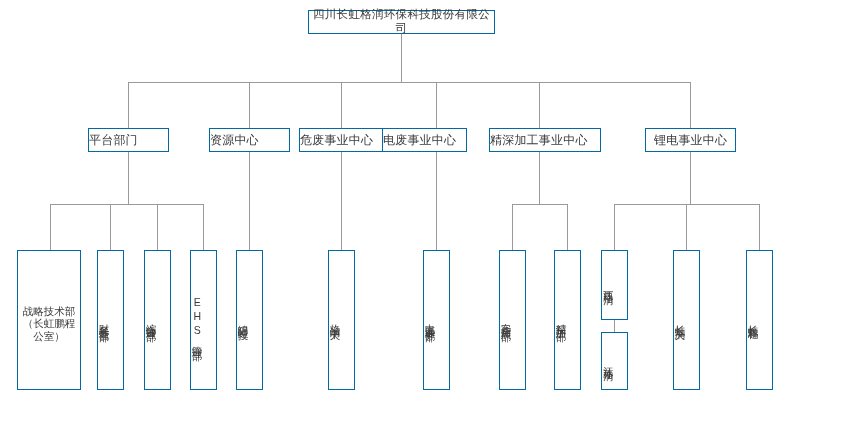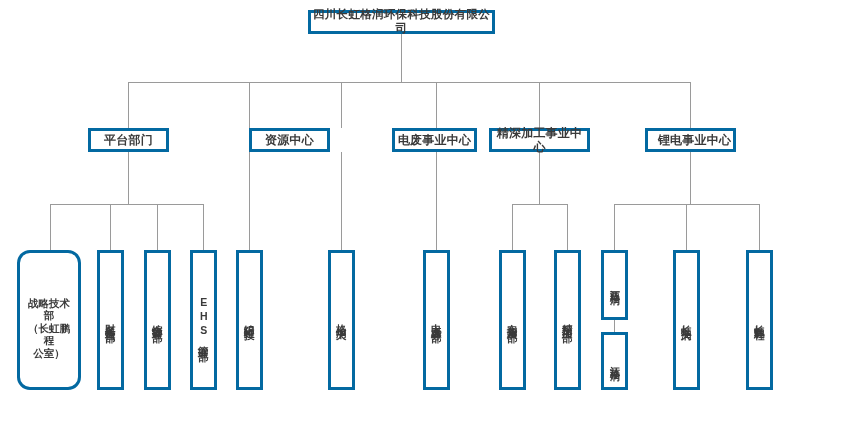--- a/index.html
+++ b/index.html
@@ -7,34 +7,33 @@
     width:850px;height:428px;
     background:#ffffff;
     font-family:"Liberation Sans","DejaVu Sans",sans-serif;
     overflow:hidden;
   }
   #chart{position:relative;width:850px;height:428px;}
   #wires{position:absolute;left:0;top:0;width:850px;height:428px;}
   .node{
     position:absolute;
     box-sizing:border-box;
-    border:3px solid #0369a1;
+    border:1px solid #0369a1;
     background:#ffffff;
     color:#3a3a3a;
-    font-weight:bold;
+    font-weight:normal;
     display:flex;
     align-items:center;
-    justify-content:center;
     text-align:center;
     line-height:1.18;
     z-index:2;
   }
   .node.root{font-size:11.5px;letter-spacing:.3px;}
   .node.l2{font-size:12px;letter-spacing:.2px;}
-  .node.leaf-h{font-size:10.5px;padding:0 4px;align-items:flex-start;border-radius:13px;}
+  .node.leaf-h{font-size:10.5px;padding:10px 4px;align-items:flex-start;}
   .node.leaf-h .txt{margin-top:44px;display:block;width:100%;}
   .node.leaf-v{
     font-size:10.5px;
     letter-spacing:2px;
   }
   .node.leaf-v .txt{
     writing-mode:vertical-rl;
     text-orientation:upright;
     display:block;
     white-space:nowrap;
@@ -94,27 +93,30 @@
     </g>
   </svg>
 
   <div class="node root" style="left:308px;top:10px;width:187px;height:24px;">
     <span class="txt">四川长虹格润环保科技股份有限公司</span>
   </div>
 
   <div class="node l2" style="left:88px;top:128px;width:81px;height:24px;">
     <span class="txt">平台部门</span>
   </div>
-  <div class="node l2" style="left:209px;top:128px;width:81px;height:24px;margin-left:40px;">
+  <div class="node l2" style="left:209px;top:128px;width:81px;height:24px;">
     <span class="txt">资源中心</span>
   </div>
-  <div class="node l2" style="left:392px;top:128px;width:85px;height:24px;">
+  <div class="node l2" style="left:299px;top:128px;width:85px;height:24px;">
+    <span class="txt">危废事业中心</span>
+  </div>
+  <div class="node l2" style="left:382px;top:128px;width:85px;height:24px;">
     <span class="txt">电废事业中心</span>
   </div>
-  <div class="node l2" style="left:489px;top:128px;width:101px;height:24px;">
+  <div class="node l2" style="left:489px;top:128px;width:112px;height:24px;">
     <span class="txt">精深加工事业中心</span>
   </div>
   <div class="node l2" style="left:645px;top:128px;width:91px;height:24px;padding-left:8px;">
     <span class="txt">锂电事业中心</span>
   </div>
 
   <div class="node leaf-h" style="left:17px;top:250px;width:64px;height:140px;">
     <span class="txt">
       <span>战略技术部</span><br>
       <span>（长虹鹏程</span><br>

